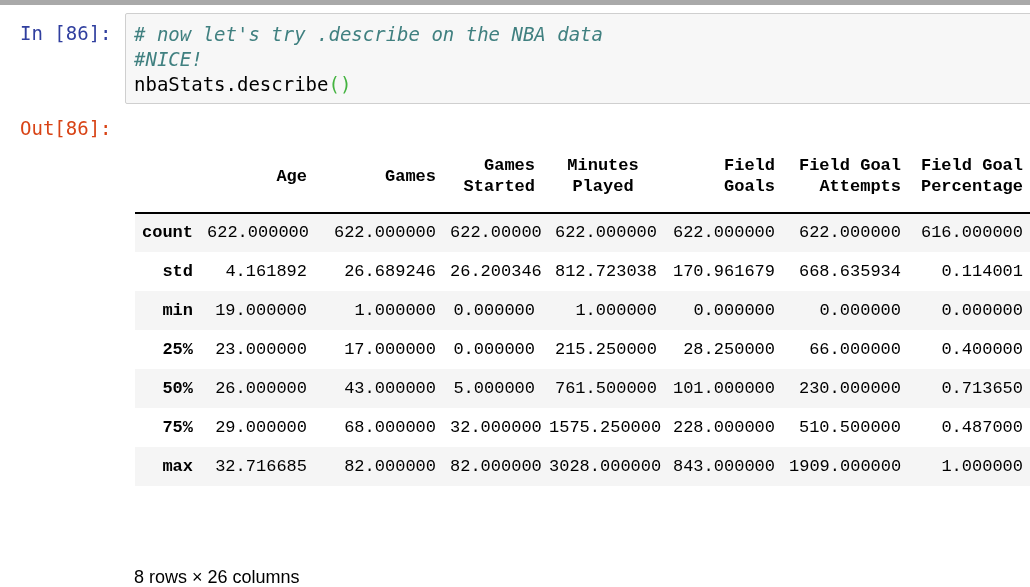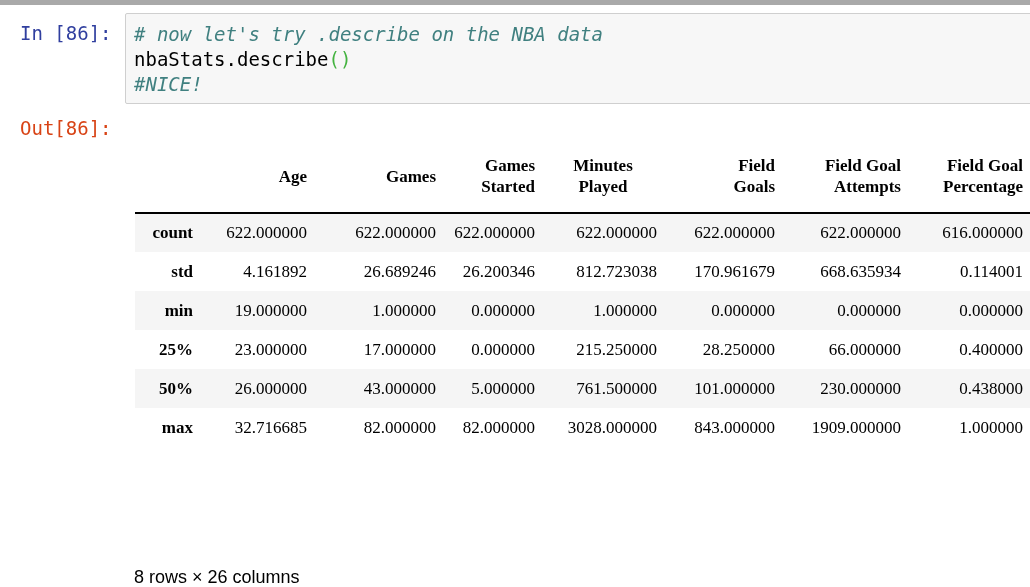--- a/index.html
+++ b/index.html
@@ -44,21 +44,21 @@
   .tok-bracket { color: var(--bracket, #44b340); }
 
   .output-area {
     position: absolute; left: 135px; top: 140px; width: 895px;
     overflow: hidden;
   }
   table.dataframe {
     border-collapse: collapse;
     table-layout: fixed;
     width: 895px;
-    font-family: Liberation Serif, serif;
+    font-family: Liberation Mono, monospace;
     font-size: 17px;
     color: #000000;
   }
   .dataframe th, .dataframe td {
     text-align: right;
     vertical-align: middle;
     padding: 0 7px;
     white-space: pre-line;
     overflow: hidden;
   }
@@ -89,22 +89,22 @@
 </head>
 <body>
 
 <div class="top-bar"></div>
 
 <div class="prompt in-prompt">In [86]:</div>
 
 <div class="code-cell">
   <div class="code-area">
       <div class="code-line"><span class="tok-comment"># now let's try .describe on the NBA data</span></div>
+      <div class="code-line"><span class="tok-comment">#NICE!</span></div>
       <div class="code-line"><span class="tok-plain">nbaStats.describe</span><span class="tok-bracket">()</span></div>
-      <div class="code-line"><span class="tok-comment">#NICE!</span></div>
     </div>
 </div>
 
 <div class="prompt out-prompt">Out[86]:</div>
 
 <div class="output-area">
   <table class="dataframe">
     <thead>
       <tr>
           <th></th>
@@ -164,21 +164,31 @@
           <td>0.400000</td>
         </tr>
         <tr>
           <th>50%</th>
           <td>26.000000</td>
           <td>43.000000</td>
           <td>5.000000</td>
           <td>761.500000</td>
           <td>101.000000</td>
           <td>230.000000</td>
-          <td>0.438000</td>
+          <td>0.713650</td>
+        </tr>
+        <tr>
+          <th>75%</th>
+          <td>29.000000</td>
+          <td>68.000000</td>
+          <td>32.000000</td>
+          <td>1575.250000</td>
+          <td>228.000000</td>
+          <td>510.500000</td>
+          <td>0.487000</td>
         </tr>
         <tr>
           <th>max</th>
           <td>32.716685</td>
           <td>82.000000</td>
           <td>82.000000</td>
           <td>3028.000000</td>
           <td>843.000000</td>
           <td>1909.000000</td>
           <td>1.000000</td>

